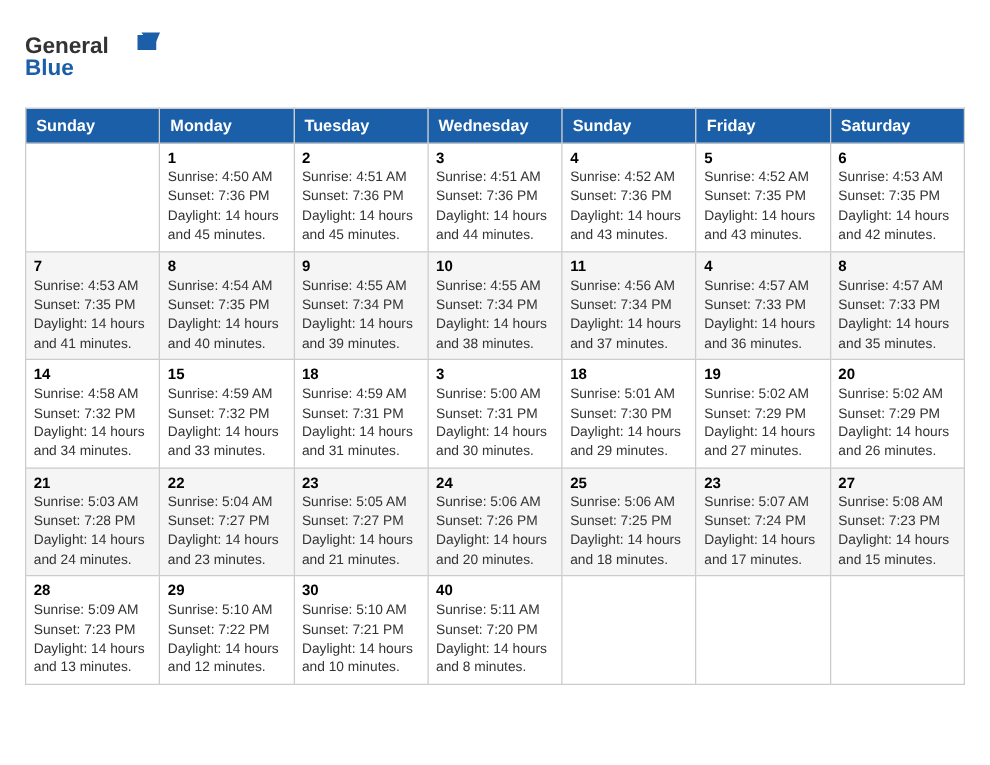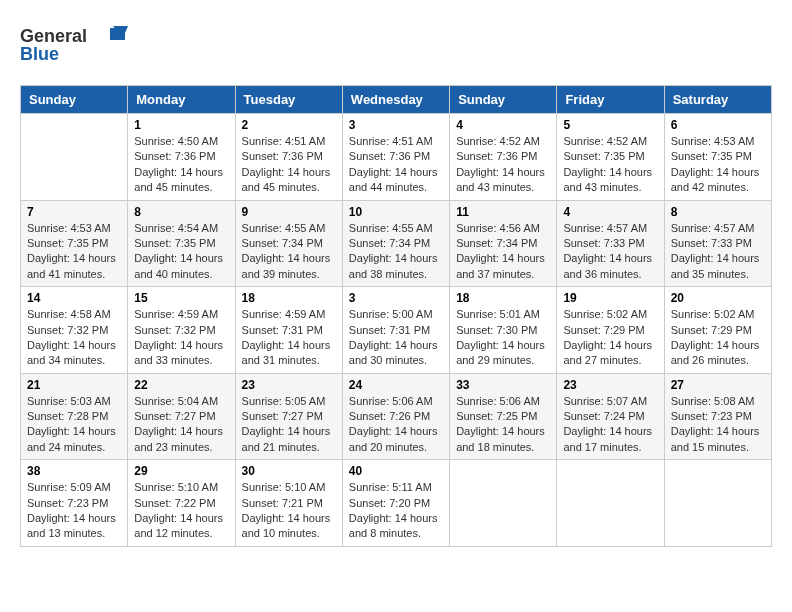--- a/index.html
+++ b/index.html
@@ -206,35 +206,35 @@
         </td>
         <td>
           <span class="day-number">23</span>
           <div class="day-detail">Sunrise: 5:05 AM<br>Sunset: 7:27 PM<br>Daylight: 14 hours and 21 minutes.</div>
         </td>
         <td>
           <span class="day-number">24</span>
           <div class="day-detail">Sunrise: 5:06 AM<br>Sunset: 7:26 PM<br>Daylight: 14 hours and 20 minutes.</div>
         </td>
         <td>
-          <span class="day-number">33</span>
+          <span class="day-number">25</span>
           <div class="day-detail">Sunrise: 5:06 AM<br>Sunset: 7:25 PM<br>Daylight: 14 hours and 18 minutes.</div>
         </td>
         <td>
           <span class="day-number">23</span>
           <div class="day-detail">Sunrise: 5:07 AM<br>Sunset: 7:24 PM<br>Daylight: 14 hours and 17 minutes.</div>
         </td>
         <td>
           <span class="day-number">27</span>
           <div class="day-detail">Sunrise: 5:08 AM<br>Sunset: 7:23 PM<br>Daylight: 14 hours and 15 minutes.</div>
         </td>
       </tr>
       <tr class="row-white">
         <td>
-          <span class="day-number">38</span>
+          <span class="day-number">28</span>
           <div class="day-detail">Sunrise: 5:09 AM<br>Sunset: 7:23 PM<br>Daylight: 14 hours and 13 minutes.</div>
         </td>
         <td>
           <span class="day-number">29</span>
           <div class="day-detail">Sunrise: 5:10 AM<br>Sunset: 7:22 PM<br>Daylight: 14 hours and 12 minutes.</div>
         </td>
         <td>
           <span class="day-number">30</span>
           <div class="day-detail">Sunrise: 5:10 AM<br>Sunset: 7:21 PM<br>Daylight: 14 hours and 10 minutes.</div>
         </td>

